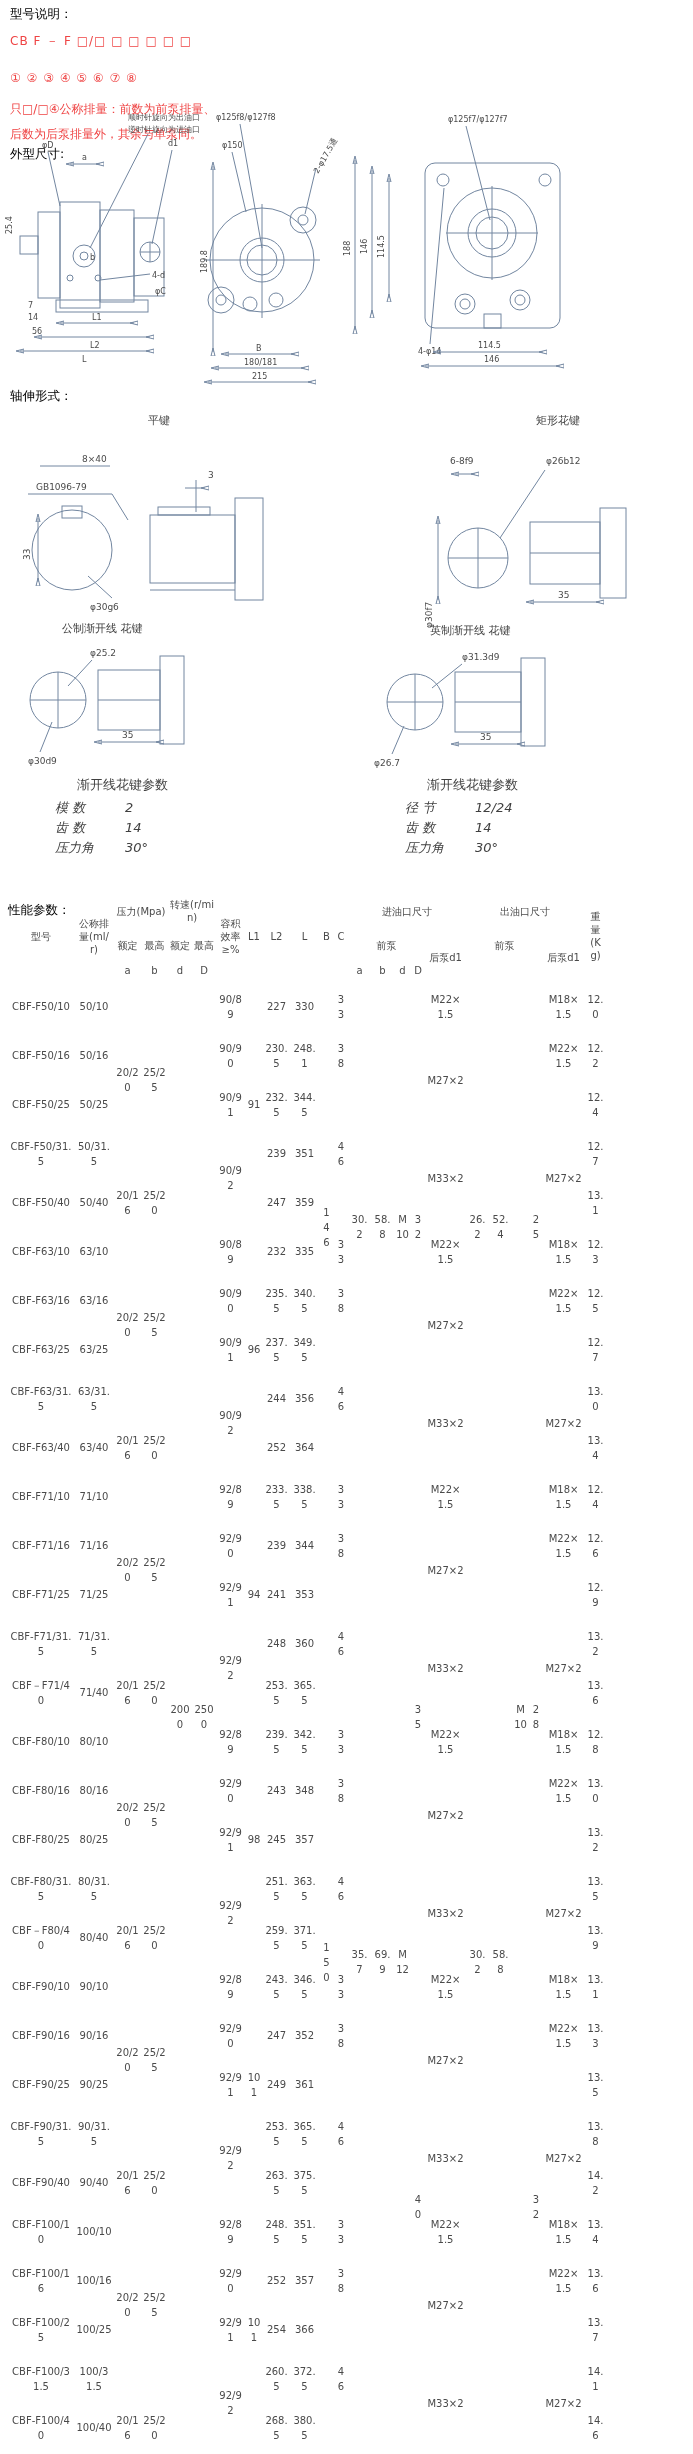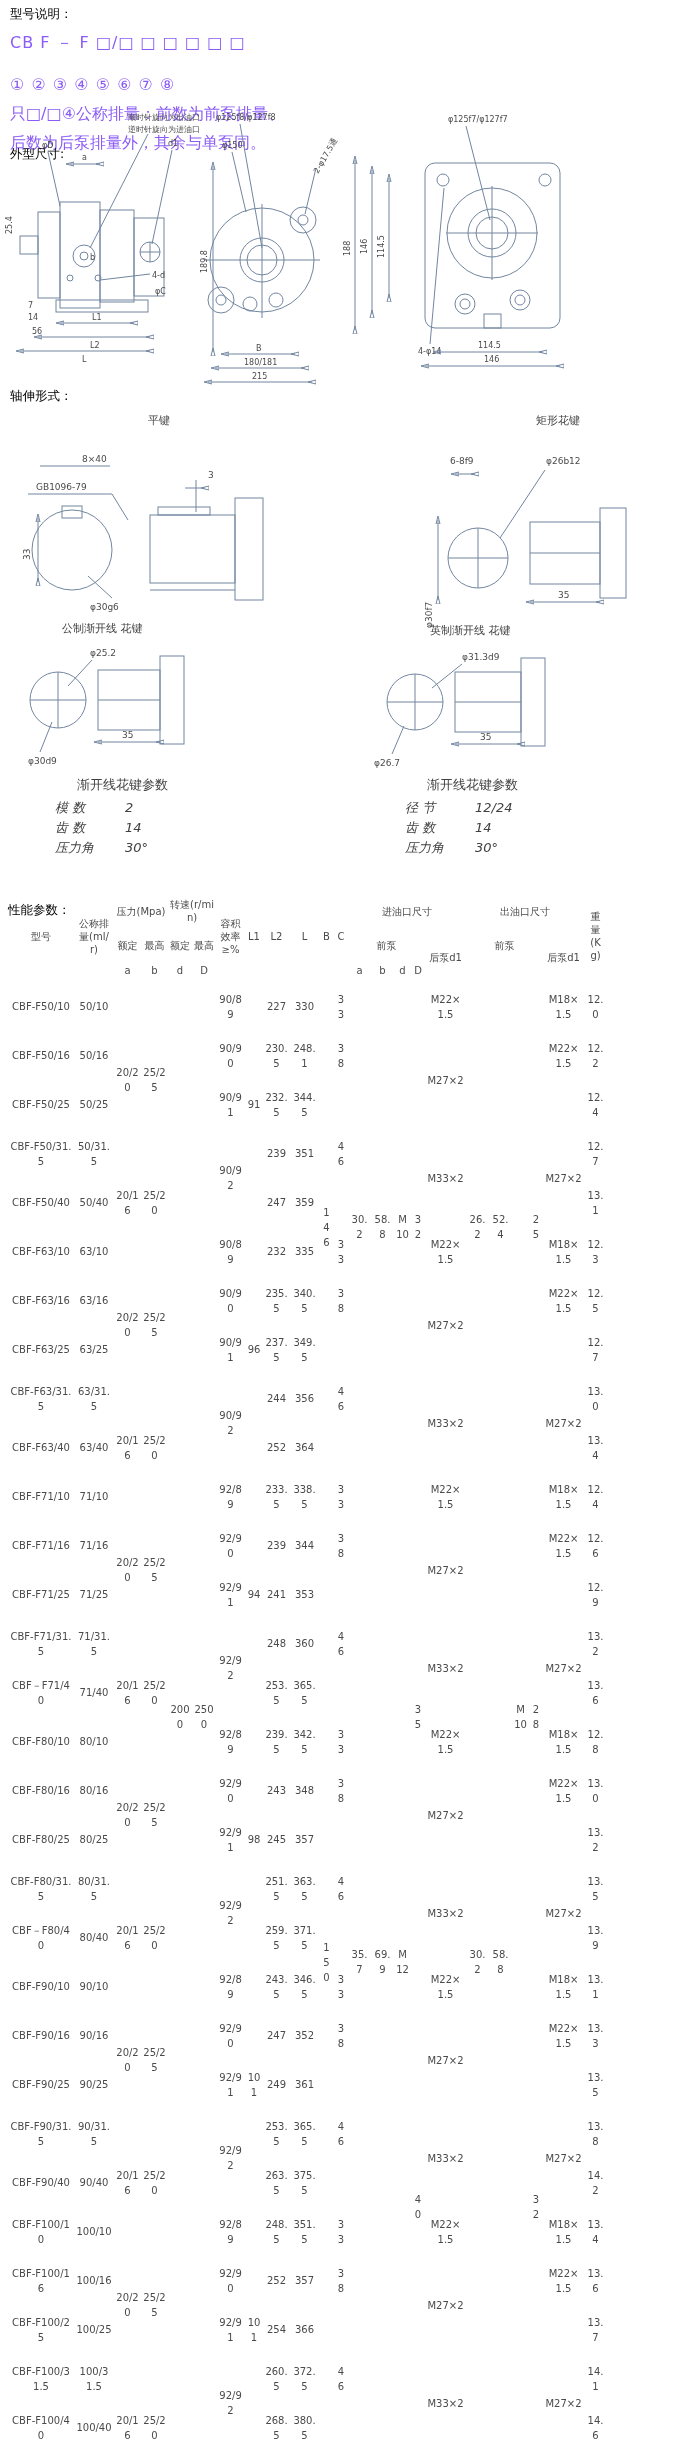--- a/index.html
+++ b/index.html
@@ -1,20 +1,20 @@
 <!DOCTYPE html>
 <html><head>
 <meta charset="utf-8">
 <style>
   html,body{margin:0;padding:0;background:#fff;}
   body{width:693px;height:2454px;overflow:hidden;position:relative;
        font-family:"DejaVu Sans",sans-serif;color:#444;}
   .abs{position:absolute;}
   .sec-title{font-size:12.5px;color:#000000;}
-  .mono-line{font-size:16px;color:#8b5cf6;letter-spacing:1px;}
+  .mono-line{font-size:12px;color:#ef4444;letter-spacing:1px;}
   svg text{font-family:"DejaVu Sans",sans-serif;font-size:9px;fill:#4a4a4a;}
   svg text.sm{font-size:8px;}
   svg text.ttl{font-size:11px;fill:#3f3f3f;}
   svg line,svg path,svg rect,svg circle,svg ellipse,svg polyline{stroke:#7286a0;stroke-width:1;fill:none;}
   .ptable{font-size:13px;color:#3f3f3f;}
   .ptable .t{margin-bottom:4px;padding-left:22px;}
   .ptable .r{display:flex;line-height:20px;font-style:italic;}
   .ptable .r span:first-child{width:70px;}
   #perf-table{table-layout:fixed;border-collapse:collapse;width:599px;}
   #perf-table td{padding:0 2px;box-sizing:border-box;vertical-align:middle;text-align:center;
@@ -22,21 +22,21 @@
   #perf-table thead td{line-height:13px;}
   #perf-table tbody tr{height:49px;}
 </style>
 </head>
 <body>
 
 <div class="abs" style="top:6px;left:10px;">
   <div class="sec-title">型号说明：</div>
   <div class="mono-line" style="margin-top:10px;">CB F － F □/□ □ □ □ □ □</div>
   <div class="mono-line" style="margin-top:21px;">① ② ③ ④ ⑤ ⑥ ⑦ ⑧</div>
-  <div class="mono-line" style="margin-top:10px;letter-spacing:0;">只□/□④公称排量：前数为前泵排量、</div>
+  <div class="mono-line" style="margin-top:16px;letter-spacing:0;">只□/□④公称排量：前数为前泵排量、</div>
   <div class="mono-line" style="margin-top:8px;letter-spacing:0;">后数为后泵排量外，其余与单泵同。</div>
 </div>
 
 <div class="abs sec-title" style="top:146px;left:10px;">外型尺寸:</div>
 
 <svg class="abs" style="top:108px;left:0;" width="693" height="280" viewBox="0 0 693 280">
   <defs>
     <marker id="ar" markerWidth="8" markerHeight="8" refX="4" refY="4" orient="auto">
       <path d="M0,4 L8,2 L8,6 Z" fill="#7286a0" stroke="none"></path>
     </marker>

